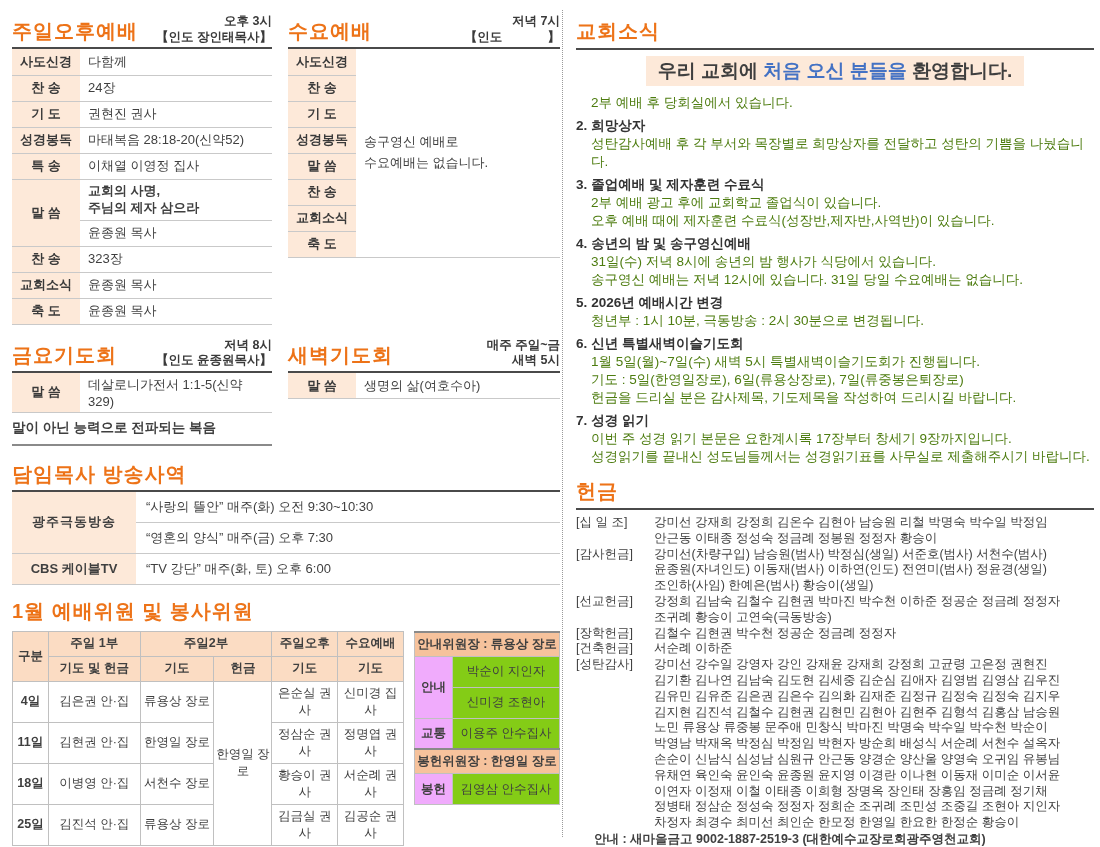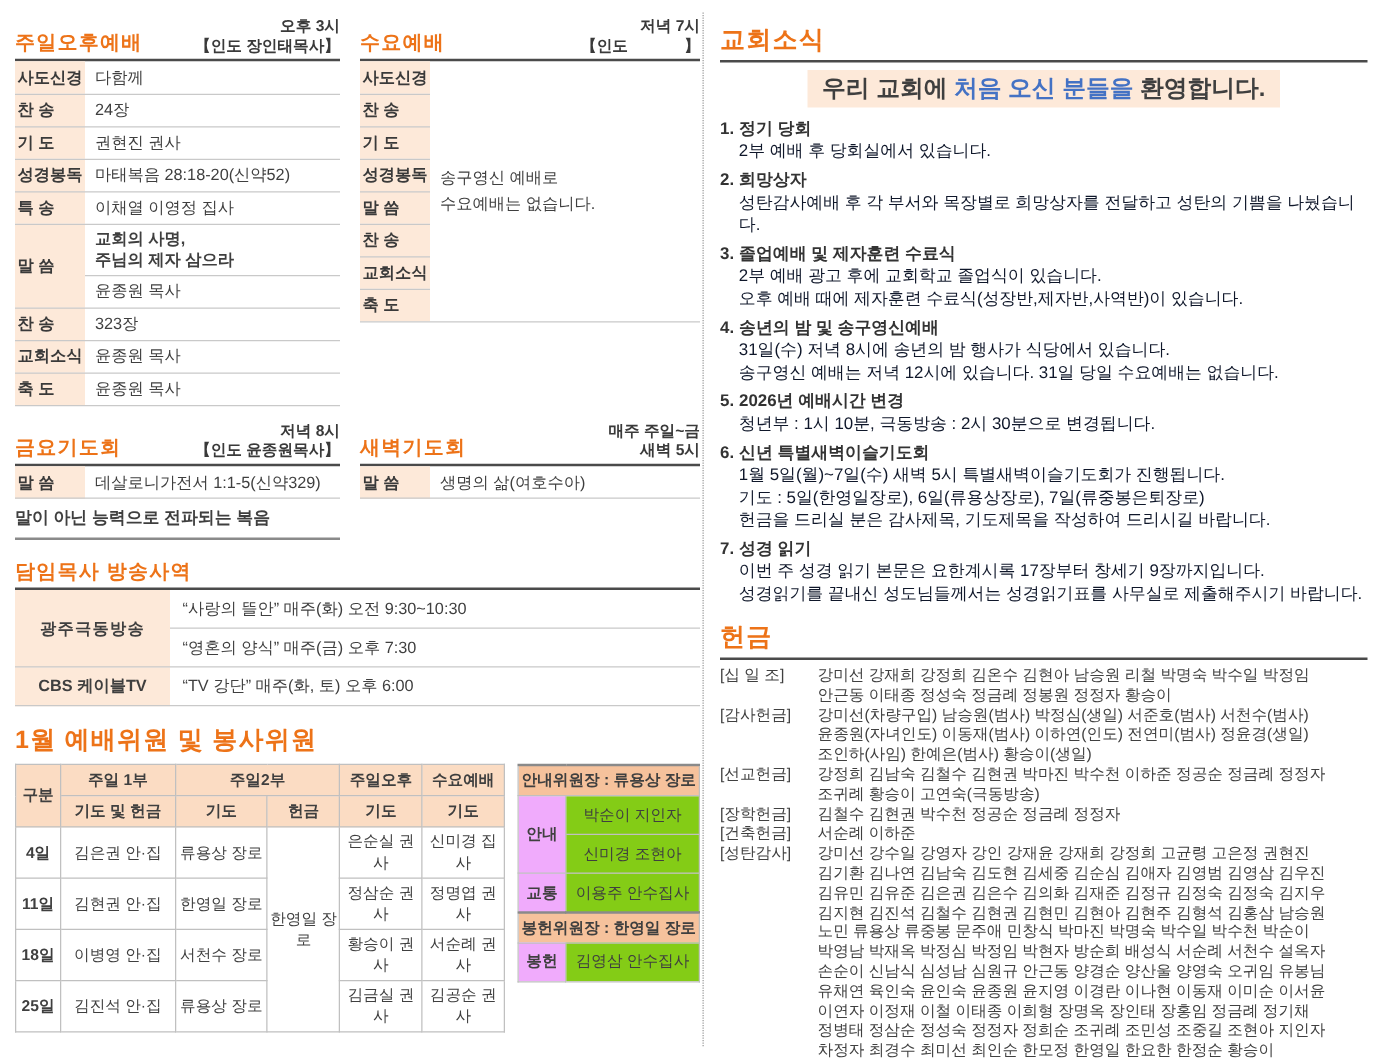--- a/index.html
+++ b/index.html
@@ -8,26 +8,26 @@
   .page { position:relative; width:1100px; height:847px; overflow:hidden; background:#fff; }
   .col-divider { position:absolute; left:562px; top:10px; bottom:10px; width:0;
     border-left:1px dotted #9a9a9a; }
 
   
   .left { position:absolute; left:12px; top:14px; width:548px; }
   .svc-grid { display:grid; grid-template-columns:260px 272px; column-gap:16px; }
 
   .svc-hd { display:flex; justify-content:space-between; align-items:flex-end;
     border-bottom:2px solid #4a4a4a; padding-bottom:2px; }
-  .svc-title { color:#ed7318; font-weight:bold; font-size:16px; letter-spacing:1px; }
+  .svc-title { color:#ed7318; font-weight:bold; font-size:20px; letter-spacing:1px; }
   .svc-meta { text-align:right; font-size:12.5px; font-weight:bold; line-height:1.25; color:#3a3a3a; }
   .svc-meta .pre { white-space:pre; }
 
   table.svc { width:100%; border-collapse:collapse; font-size:13px; }
-  table.svc th { background:#fde9d9; font-weight:600; text-align:left; width:56px;
+  table.svc th { background:#fde9d9; font-weight:600; text-align:center; width:68px;
     border-bottom:1px solid #c9c9c9; padding:3px 2px; color:#3a3a3a; }
   table.svc td { border-bottom:1px solid #c9c9c9; padding:3px 8px; text-align:left; }
   table.svc tr { height:26px; }
   tr.tall { height:91px; }
   .sermon-title { font-weight:bold; white-space:pre-line; line-height:1.3; }
   .notice { text-align:center; vertical-align:middle; white-space:pre-line; line-height:1.6; }
 
   .sub-sec { margin-top:13px; }
   .fri-footer { text-align:left; font-weight:bold; padding:6px 0 7px;
     border-bottom:2px solid #8a8a8a; font-size:13.5px; }
@@ -59,21 +59,21 @@
   .right { position:absolute; left:576px; top:18px; width:518px; }
   .r-title { color:#ed7318; font-weight:bold; font-size:20px; letter-spacing:1px;
     border-bottom:2px solid #4a4a4a; padding-bottom:3px; }
   .welcome-wrap { text-align:center; margin:6px 0 8px; }
   .welcome { display:inline-block; background:#fde9d9; padding:2px 12px; font-size:19px; font-weight:600; }
   .welcome .blue { color:#4472c4; }
 
   .news-item { margin-bottom:5px; }
   .news-h { font-weight:bold; font-size:13.5px; color:#333; line-height:18px; }
   .news-h .no { margin-right:4px; }
-  .news-line { font-size:13.5px; line-height:18px; padding-left:15px; color:#0f172a; }
+  .news-line { font-size:13.5px; line-height:18px; padding-left:15px; color:#4d7c0f; }
 
   .off-sec { margin-top:12px; }
   .off-body { margin-top:5px; font-size:12.5px; line-height:15.8px; color:#404040; }
   .off-entry { display:grid; grid-template-columns:78px 1fr; }
   .off-cat { white-space:pre; }
   .account { font-weight:bold; margin-left:18px; margin-top:1px; font-size:12.5px; }
 </style>
 </head>
 <body>
 
@@ -321,21 +321,20 @@
 
   <div class="right">
 
     <div>
       <div class="r-title">교회소식</div>
       <div class="welcome-wrap">
         <span class="welcome"><span>우리 교회에 </span><span class="blue">처음 오신 분들을</span><span> 환영합니다.</span></span>
       </div>
 
       <div class="news-item">
-        <div class="news-h"><span class="no">1.</span><span>정기 당회</span></div>
         <div class="news-line">2부 예배 후 당회실에서 있습니다.</div>
       </div>
       <div class="news-item">
         <div class="news-h"><span class="no">2.</span><span>희망상자</span></div>
         <div class="news-line">성탄감사예배 후 각 부서와 목장별로 희망상자를 전달하고 성탄의 기쁨을 나눴습니다.</div>
       </div>
       <div class="news-item">
         <div class="news-h"><span class="no">3.</span><span>졸업예배 및 제자훈련 수료식</span></div>
         <div class="news-line">2부 예배 광고 후에 교회학교 졸업식이 있습니다.</div>
         <div class="news-line">오후 예배 때에 제자훈련 수료식(성장반,제자반,사역반)이 있습니다.</div>

